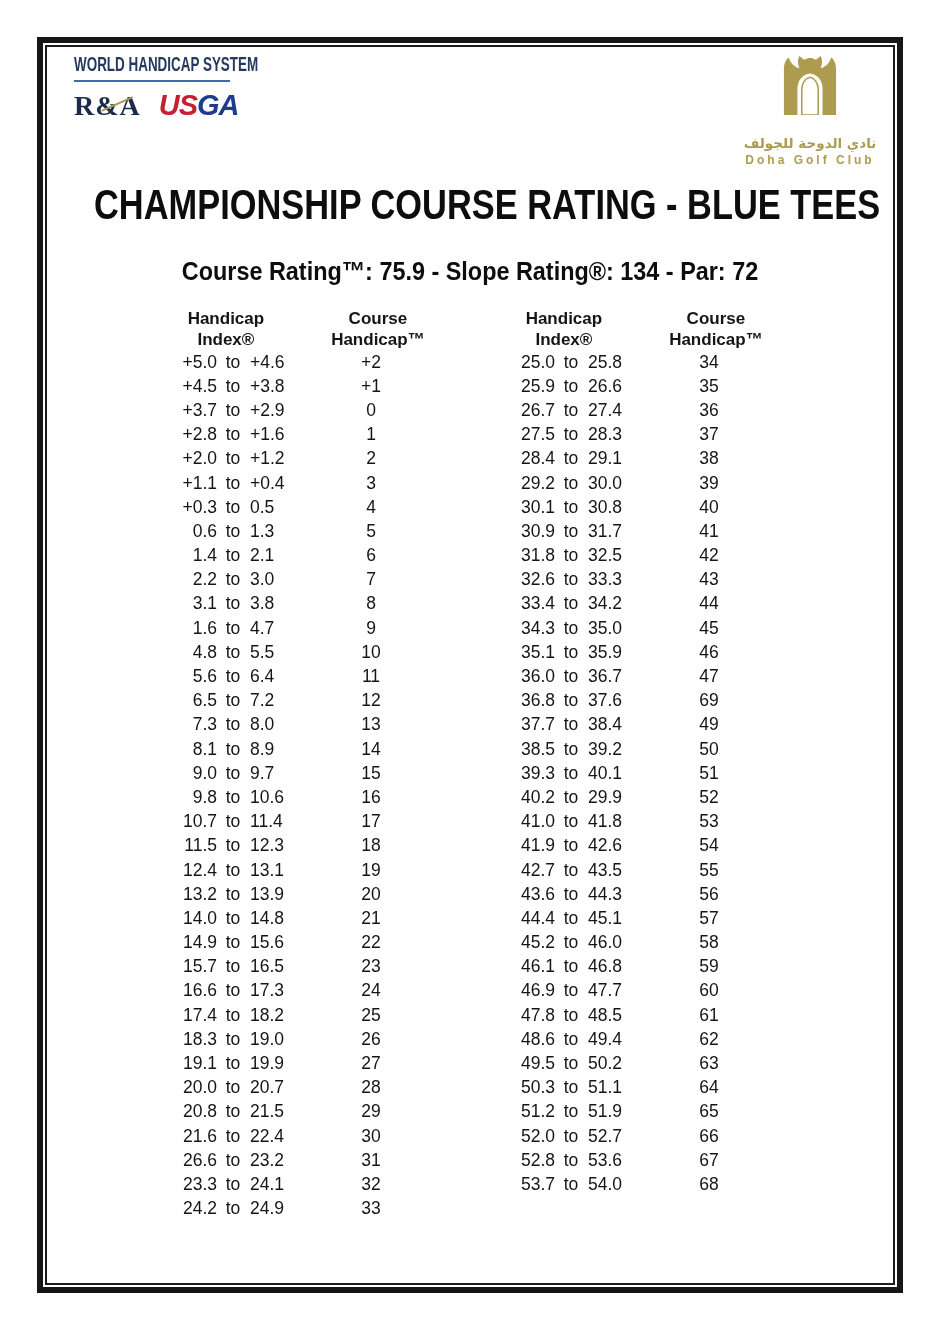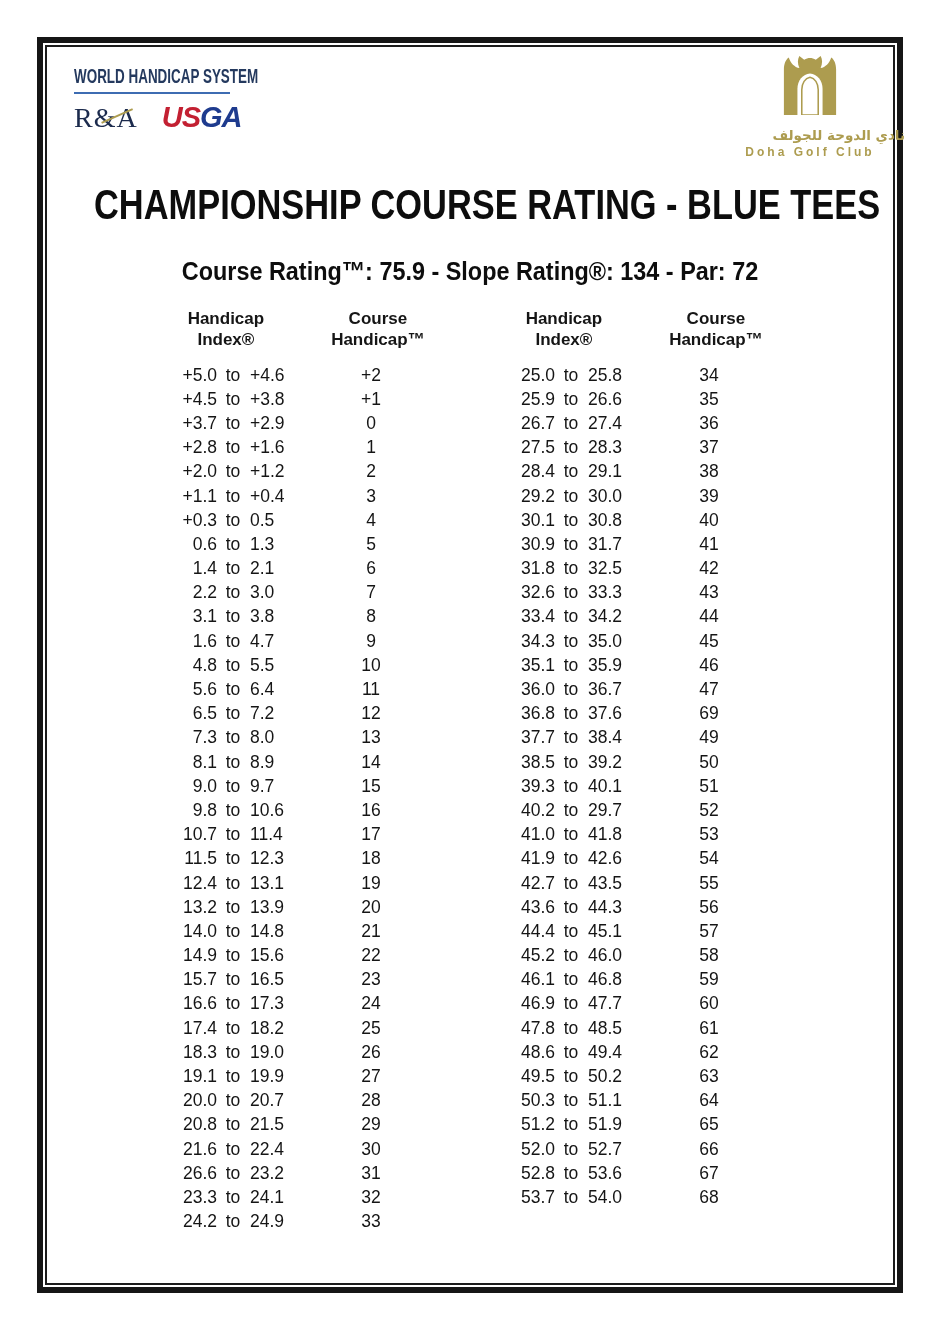--- a/index.html
+++ b/index.html
@@ -8,47 +8,47 @@
     width:940px; height:1330px; position:relative; overflow:hidden;
     font-family:"Liberation Sans", sans-serif; color:#151515;
   }
   .frame {
     position:absolute; left:37px; top:37px; width:866px; height:1256px;
     border:6px solid #161616;
   }
   .frame-inner { position:absolute; inset:2px; border:2px solid #1c1c1c; }
 
   
-  .whs-block { position:absolute; left:74px; top:64px; width:170px; }
+  .whs-block { position:absolute; left:74px; top:52px; width:170px; }
   .whs-title {
     font-weight:bold; font-size:21px; letter-spacing:0px; color:var(--whs-navy,#24395E);
     white-space:nowrap; transform:scaleX(0.64); transform-origin:left center;
   }
   .whs-rule { margin-top:4px; width:156px; height:2px; background:var(--whs-blue,#3D6CB2); }
   .whs-logos { margin-top:7px; display:flex; align-items:baseline; }
   .ra-logo {
-    font-family:"Liberation Serif", serif; font-weight:normal; font-size:28px;
+    font-family:"Liberation Serif", serif; font-weight:bold; font-size:28px;
     color:var(--ra-navy,#1C2B4D); letter-spacing:1px; position:relative; white-space:nowrap;
   }
   .ra-swash {
     position:absolute; left:26px; top:13px; width:34px; height:1.5px;
     background:var(--club-gold,#AD9C4F); transform:rotate(-24deg);
   }
   .usga-logo {
-    margin-left:24px; font-weight:800; font-style:italic; font-size:29px;
+    margin-left:18px; font-weight:800; font-style:italic; font-size:29px;
     letter-spacing:-1px; white-space:nowrap;
   }
   .usga-us { color:var(--usga-red,#C32032); }
   .usga-ga { color:var(--usga-blue,#1E3B8E); }
 
   .club-block { position:absolute; left:715px; top:55px; width:190px; text-align:center; }
   .club-icon { display:block; margin:0 auto; color:var(--club-gold,#AD9C4F); }
   .club-arabic {
-    margin-top:12px; font-family:"DejaVu Sans", sans-serif; font-size:13.5px;
-    font-weight:bold; color:var(--club-gold,#AD9C4F); direction:rtl;text-align:right;
+    margin-top:20px; font-family:"DejaVu Sans", sans-serif; font-size:13.5px;
+    font-weight:bold; color:var(--club-gold,#AD9C4F); direction:rtl;
   }
   .club-name {
     margin-top:2px; font-size:12px; font-weight:bold; letter-spacing:3px;
     color:var(--club-gold,#AD9C4F); white-space:nowrap;
   }
 
   
   .page-title {
     position:absolute; top:180px; left:0; width:940px; text-align:center;
     font-size:43px; font-weight:bold; white-space:nowrap; color:#0d0d0d;
@@ -56,21 +56,21 @@
   }
   .page-subtitle {
     position:absolute; top:256px; left:0; width:940px; text-align:center;
     font-size:26px; font-weight:bold; white-space:nowrap; color:#0d0d0d;
     transform:scaleX(0.90); transform-origin:center;
   }
 
   
   .table-wrap { position:absolute; top:308px; left:0; width:940px; display:flex; justify-content:center; gap:62px; }
   .group { width:276px; }
-  .group-head { display:flex; margin-bottom:13px;gap:28px; }
+  .group-head { display:flex; margin-bottom:0;gap:28px; }
   .gh { font-weight:bold; font-size:17px; line-height:21px; text-align:center; }
   .gh-index { width:140px; }
   .gh-course { width:136px; }
   .row { display:flex; height:24.2px; align-items:center; font-size:17.5px; }
   .lo { width:54px; text-align:right; white-space:nowrap; }
   .to { width:32px; text-align:center; }
   .hi { width:54px; text-align:left; padding-left:1px; white-space:nowrap; }
   .ch { width:136px; text-align:center; }
 </style>
 </head>
@@ -450,21 +450,21 @@
         </div>
         <div class="row">
           <span class="lo">39.3</span>
           <span class="to">to</span>
           <span class="hi">40.1</span>
           <span class="ch">51</span>
         </div>
         <div class="row">
           <span class="lo">40.2</span>
           <span class="to">to</span>
-          <span class="hi">29.7</span>
+          <span class="hi">29.9</span>
           <span class="ch">52</span>
         </div>
         <div class="row">
           <span class="lo">41.0</span>
           <span class="to">to</span>
           <span class="hi">41.8</span>
           <span class="ch">53</span>
         </div>
         <div class="row">
           <span class="lo">41.9</span>

